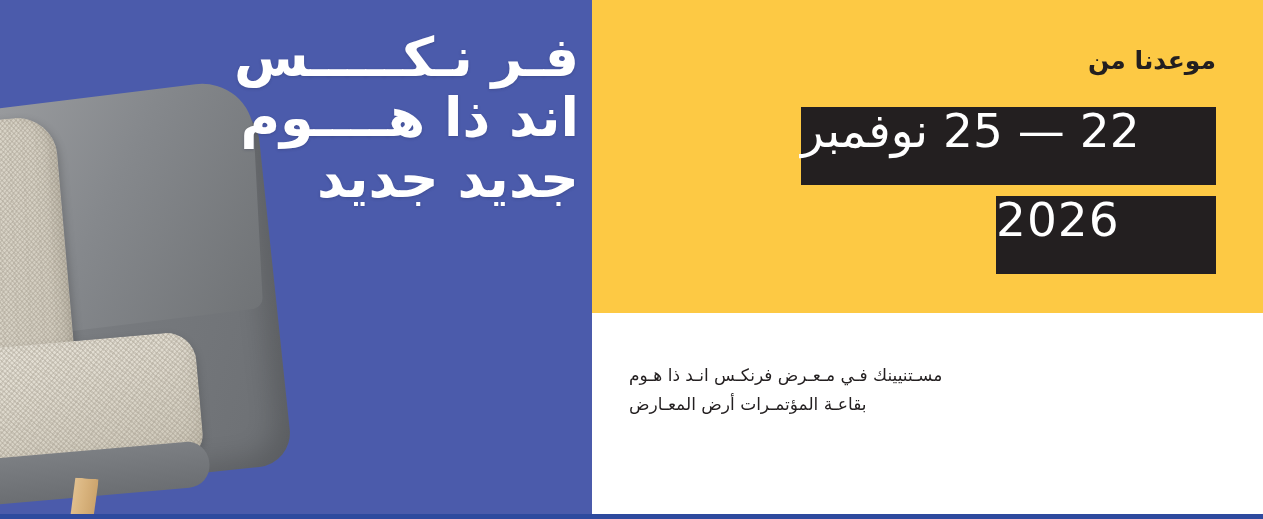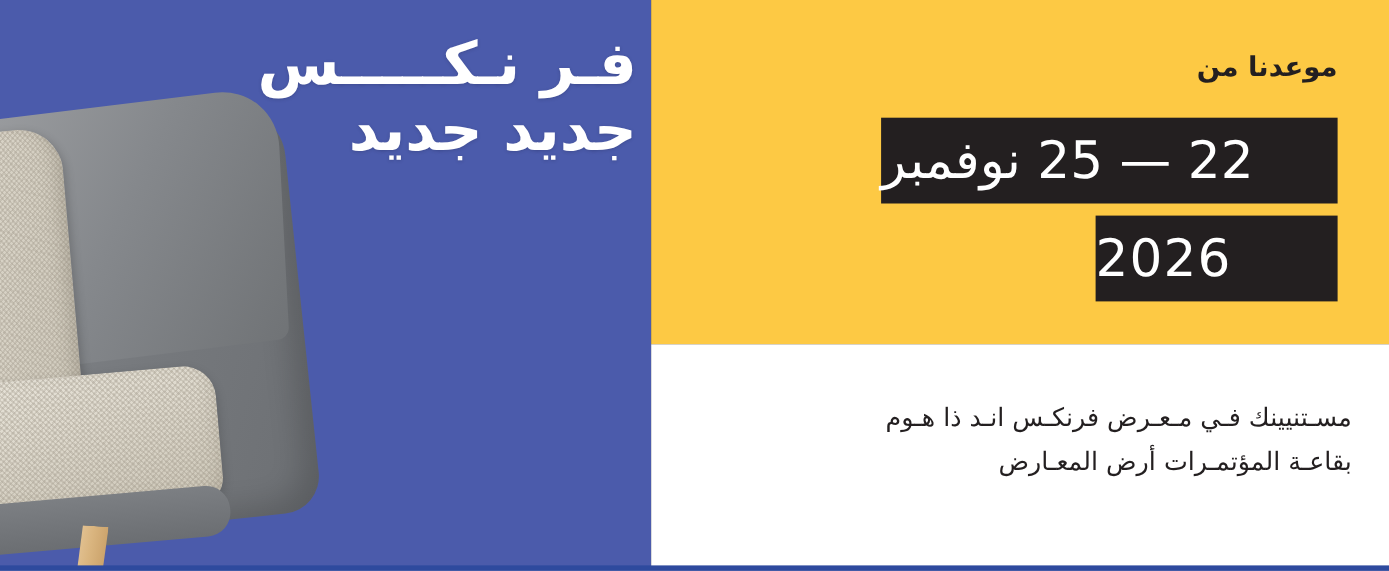--- a/index.html
+++ b/index.html
@@ -158,21 +158,20 @@
     white-space: nowrap;
   }
   .date-box {
     position: absolute;
     background: #231f20;
     color: #ffffff;
     direction: rtl;
     text-align: left;
     font-weight: 400;
     display: flex;
-    align-items: center;
     justify-content: flex-start;
     box-sizing: border-box;
   }
   .date-range-box {
     right: 55px;
     top: 107px;
     width: 415px;
     height: 78px;
     font-size: 47px;
     padding: 0 16px 0 0;
@@ -198,23 +197,23 @@
     width: 679px;
     height: 202px;
     background: #ffffff;
   }
   .body-copy {
     position: absolute;
     right: 42px;
     top: 48px;
     width: 600px;
     direction: rtl;
-    text-align: right;
+    text-align: left;
     color: #231f20;
-    font-size: 23px;
+    font-size: 17px;
     line-height: 1.72;
     letter-spacing: 0.4px;
   }
   .body-copy .bc-line { display: block; white-space: nowrap; }
 
   
   .bottom-rule {
     position: absolute;
     left: 0;
     bottom: 0;
@@ -234,20 +233,21 @@
       <div class="sofa-body"></div>
       <div class="sofa-backrest"></div>
       <div class="arm-cushion"></div>
       <div class="seat-cushion"></div>
       <div class="seat-base"></div>
       <div class="sofa-leg"></div>
     </div>
 
     <div class="headline">
       <span class="hl-line">فـر نـكـــــس</span>
+      <span class="hl-line">اند ذا هــــوم</span>
       <span class="hl-line">جديد جديد</span>
     </div>
 
   </div>
 
   <div class="right-panel">
 
     <div class="yellow-block">
 
       <div class="kicker">موعدنا من</div>

